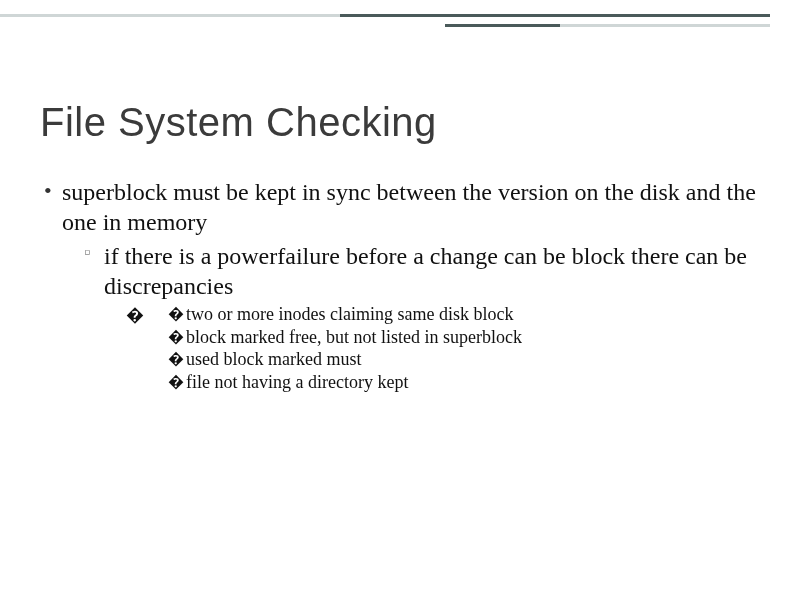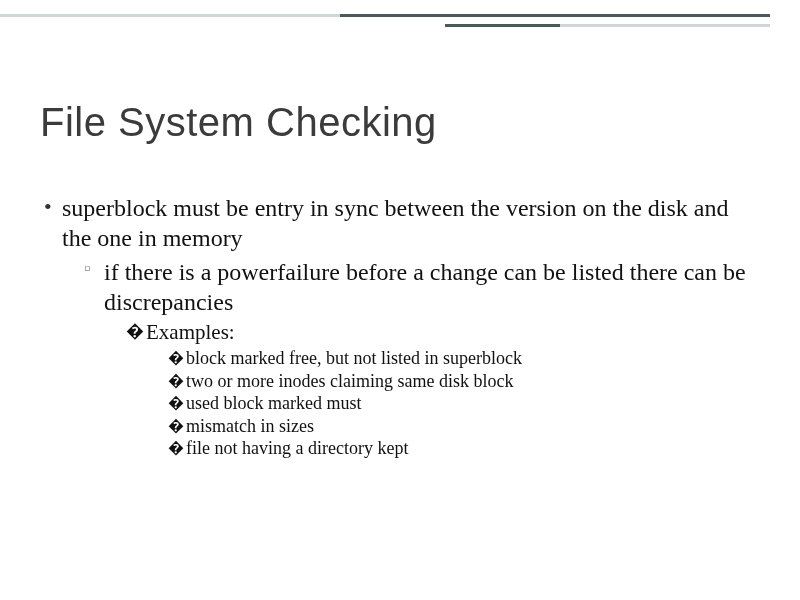--- a/index.html
+++ b/index.html
@@ -30,21 +30,21 @@
   }
   .slide {
     padding: 100px 40px 0 40px;
   }
   .title {
     font-family: 'Trebuchet MS', 'Lucida Sans', sans-serif;
     font-size: 40px;
     font-weight: normal;
     color: #3b3b3b;
     letter-spacing: 0.5px;
-    margin-bottom: 48px;
+    margin-bottom: 32px;
   }
   .lvl1 {
     list-style: none;
     padding-left: 0;
   }
   .lvl1 > li {
     position: relative;
     padding-left: 22px;
     font-size: 24px;
     color: #111;
@@ -134,32 +134,30 @@
   <div class="rule-dark" style="left:340px; right:30px; top:14px;"></div>
   <div class="rule-dark" style="left:445px; right:120px; top:24px;"></div>
   <div class="rule-light" style="left:560px; right:30px; top:24px;"></div>
 </div>
 
 <div class="slide">
   <h1 class="title">File System Checking</h1>
 
   <ul class="lvl1">
     <li>
-      <span>superblock must be entry in sync between the version on the disk and the one in memory</span>
+      <span>superblock must be kept in sync between the version on the disk and the one in memory</span>
       <ul class="lvl2">
         <li>
-          <span>if there is a powerfailure before a change can be listed there can be discrepancies</span>
+          <span>if there is a powerfailure before a change can be block there can be discrepancies</span>
           <ul class="lvl3">
             <li>
-              <span>Examples:</span>
               <ul class="lvl4">
+                <li>two or more inodes claiming same disk block</li>
                 <li>block marked free, but not listed in superblock</li>
-                <li>two or more inodes claiming same disk block</li>
                 <li>used block marked must</li>
-                <li>mismatch in sizes</li>
                 <li>file not having a directory kept</li>
               </ul>
             </li>
           </ul>
         </li>
       </ul>
     </li>
   </ul>
 </div>
 

